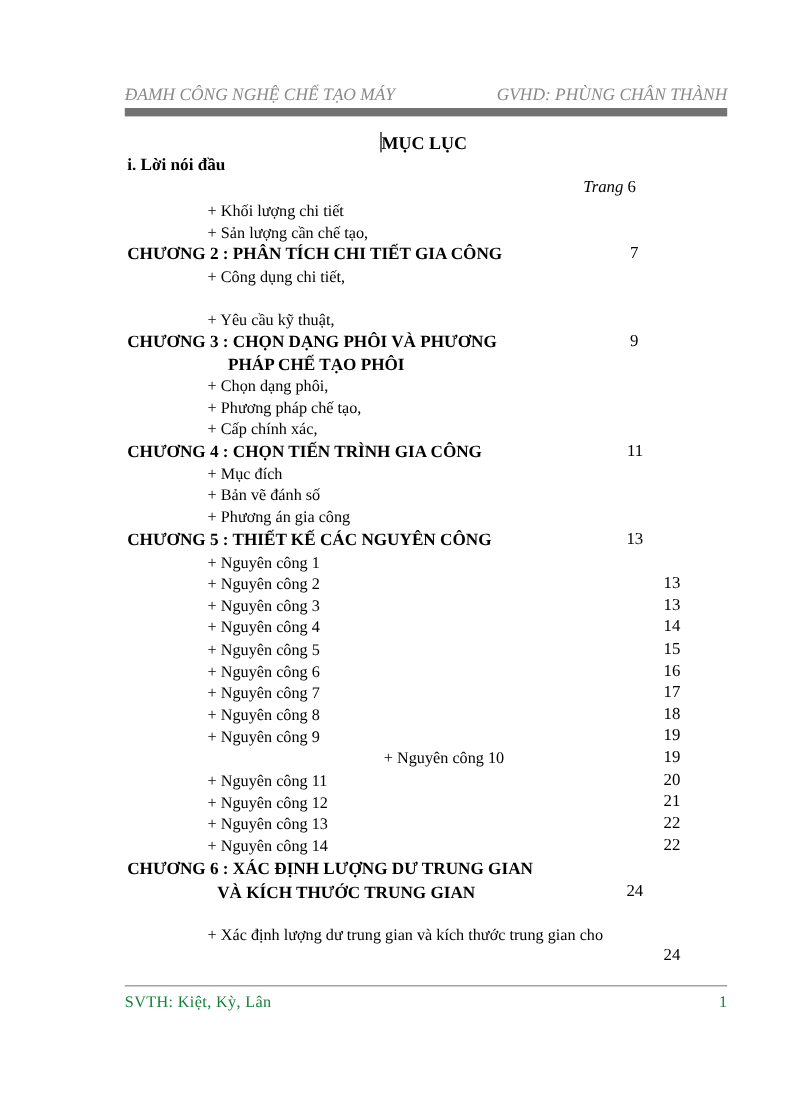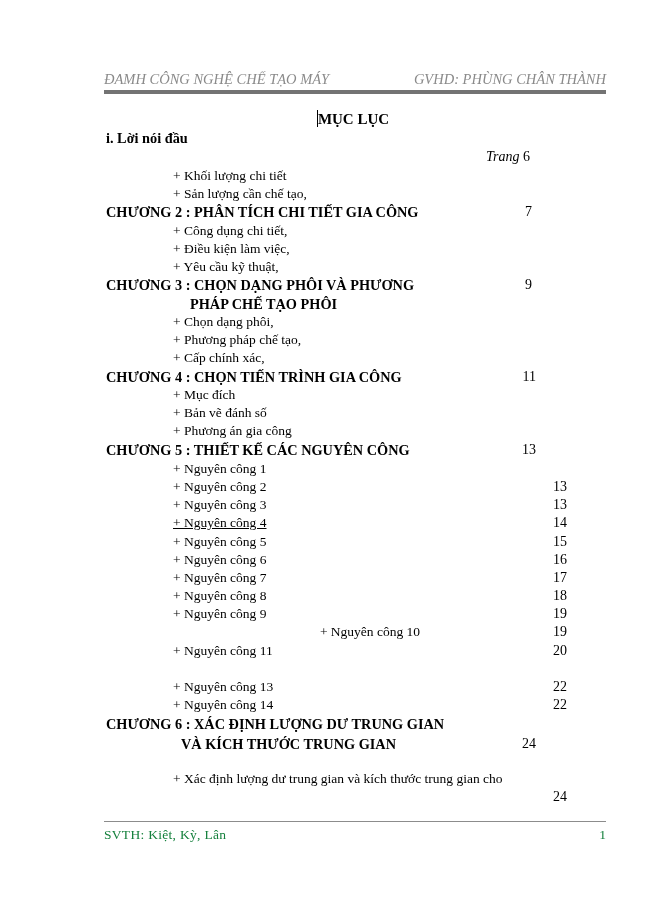--- a/index.html
+++ b/index.html
@@ -20,21 +20,21 @@
       left: 0; top: 0;
       width: 670px; height: 922px;
       background: #ffffff;
     }
     .header {
       position: absolute;
       left: 104px;
       top: 70px;
       width: 502px;
       height: 20px;
-      border-bottom: 4px solid #737373;
+      border-bottom: 7px solid #737373;
       font-style: italic;
       font-size: 14.5px;
       color: #8a8a8a;
     }
     .header .left { position: absolute; left: 0; top: 1px; }
     .header .right { position: absolute; right: 0; top: 1px; }
 
     .title {
       position: absolute;
       left: 0;
@@ -116,21 +116,20 @@
     <span class="page-num" style="right:6px;"><i>Trang</i> <span>6</span></span>
   </div>
   <div class="row sub" style="top:167px;"><span>+ Khối lượng chi tiết</span></div>
   <div class="row sub" style="top:185px;"><span>+ Sản lượng cần chế tạo,</span></div>
 
   <div class="row chapter" style="top:203px;">
     <span>CHƯƠNG 2 : PHÂN TÍCH CHI TIẾT GIA CÔNG</span>
     <span class="page-num" style="right:4px;">7</span>
   </div>
   <div class="row sub" style="top:222px;"><span>+ Công dụng chi tiết,</span></div>
-  <div class="row sub" style="top:240px;"><span>+ Điều kiện làm việc,</span></div>
   <div class="row sub" style="top:258px;"><span>+ Yêu cầu kỹ thuật,</span></div>
 
   <div class="row chapter" style="top:276px;">
     <span>CHƯƠNG 3 : CHỌN DẠNG PHÔI VÀ PHƯƠNG</span>
     <span class="page-num" style="right:4px;">9</span>
   </div>
   <div class="row cont" style="top:295px; left:190px;">
     <span>PHÁP CHẾ TẠO PHÔI</span>
   </div>
   <div class="row sub" style="top:313px;"><span>+ Chọn dạng phôi,</span></div>
@@ -145,28 +144,29 @@
   <div class="row sub" style="top:404px;"><span>+ Bản vẽ đánh số</span></div>
   <div class="row sub" style="top:422px;"><span>+ Phương án gia công</span></div>
 
   <div class="row chapter" style="top:441px;">
     <span>CHƯƠNG 5 : THIẾT KẾ CÁC NGUYÊN CÔNG</span>
     <span class="page-num">13</span>
   </div>
   <div class="row sub" style="top:460px; width:394px;"><span>+ Nguyên công 1</span><span class="page-num"></span></div>
   <div class="row sub" style="top:478px; width:394px;"><span>+ Nguyên công 2</span><span class="page-num">13</span></div>
   <div class="row sub" style="top:496px; width:394px;"><span>+ Nguyên công 3</span><span class="page-num">13</span></div>
-  <div class="row sub" style="top:514px; width:394px;text-decoration:underline;"><span>+ Nguyên công 4</span><span class="page-num">14</span></div>
+  <div class="row sub" style="top:514px; width:394px;"><span>+ Nguyên công 4</span><span class="page-num">14</span></div>
   <div class="row sub" style="top:533px; width:394px;"><span>+ Nguyên công 5</span><span class="page-num">15</span></div>
   <div class="row sub" style="top:551px; width:394px;"><span>+ Nguyên công 6</span><span class="page-num">16</span></div>
   <div class="row sub" style="top:569px; width:394px;"><span>+ Nguyên công 7</span><span class="page-num">17</span></div>
   <div class="row sub" style="top:587px; width:394px;"><span>+ Nguyên công 8</span><span class="page-num">18</span></div>
   <div class="row sub" style="top:605px; width:394px;"><span>+ Nguyên công 9</span><span class="page-num">19</span></div>
   <div class="row sub" style="top:623px; width:394px;text-align:center;"><span>+ Nguyên công 10</span><span class="page-num">19</span></div>
   <div class="row sub" style="top:642px; width:394px;"><span>+ Nguyên công 11</span><span class="page-num">20</span></div>
+  <div class="row sub" style="top:660px; width:394px;"><span>+ Nguyên công 12</span><span class="page-num">21</span></div>
   <div class="row sub" style="top:678px; width:394px;"><span>+ Nguyên công 13</span><span class="page-num">22</span></div>
   <div class="row sub" style="top:696px; width:394px;"><span>+ Nguyên công 14</span><span class="page-num">22</span></div>
 
   <div class="row chapter" style="top:715px;">
     <span>CHƯƠNG 6 : XÁC ĐỊNH LƯỢNG DƯ TRUNG GIAN</span>
   </div>
   <div class="row cont" style="top:735px; left:181px; width:355px;">
     <span>VÀ KÍCH THƯỚC TRUNG GIAN</span>
     <span class="page-num">24</span>
   </div>

